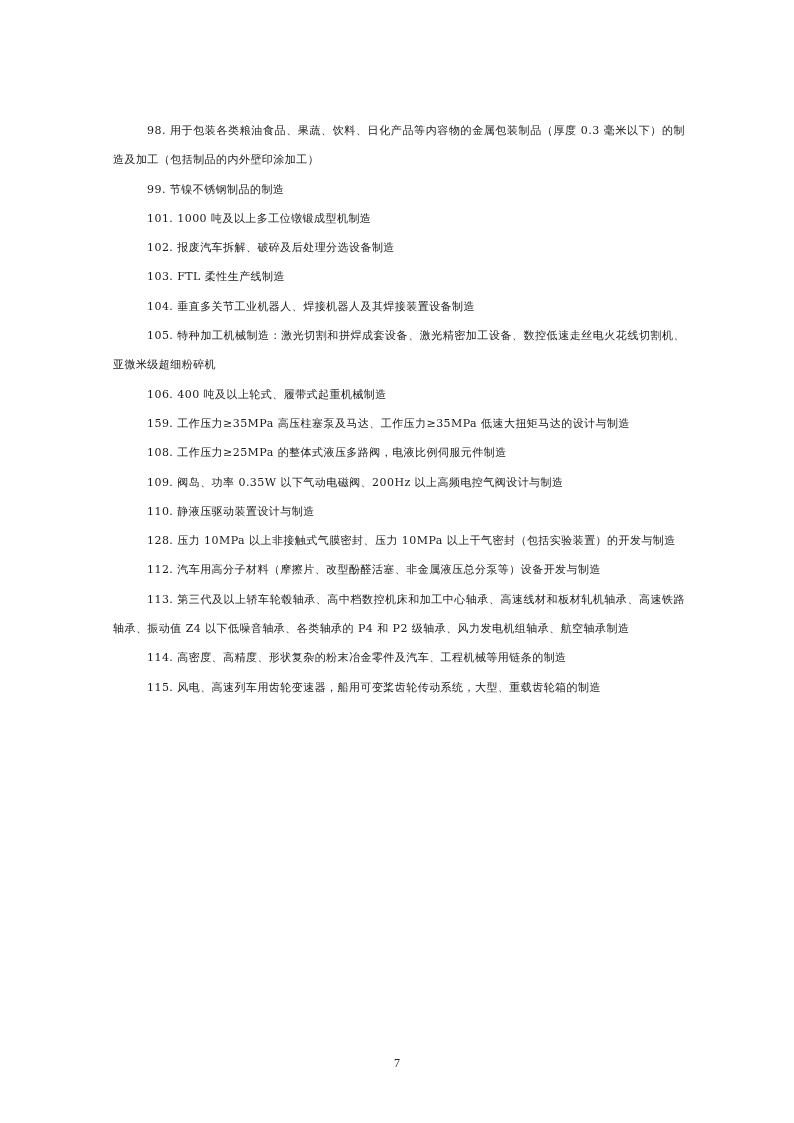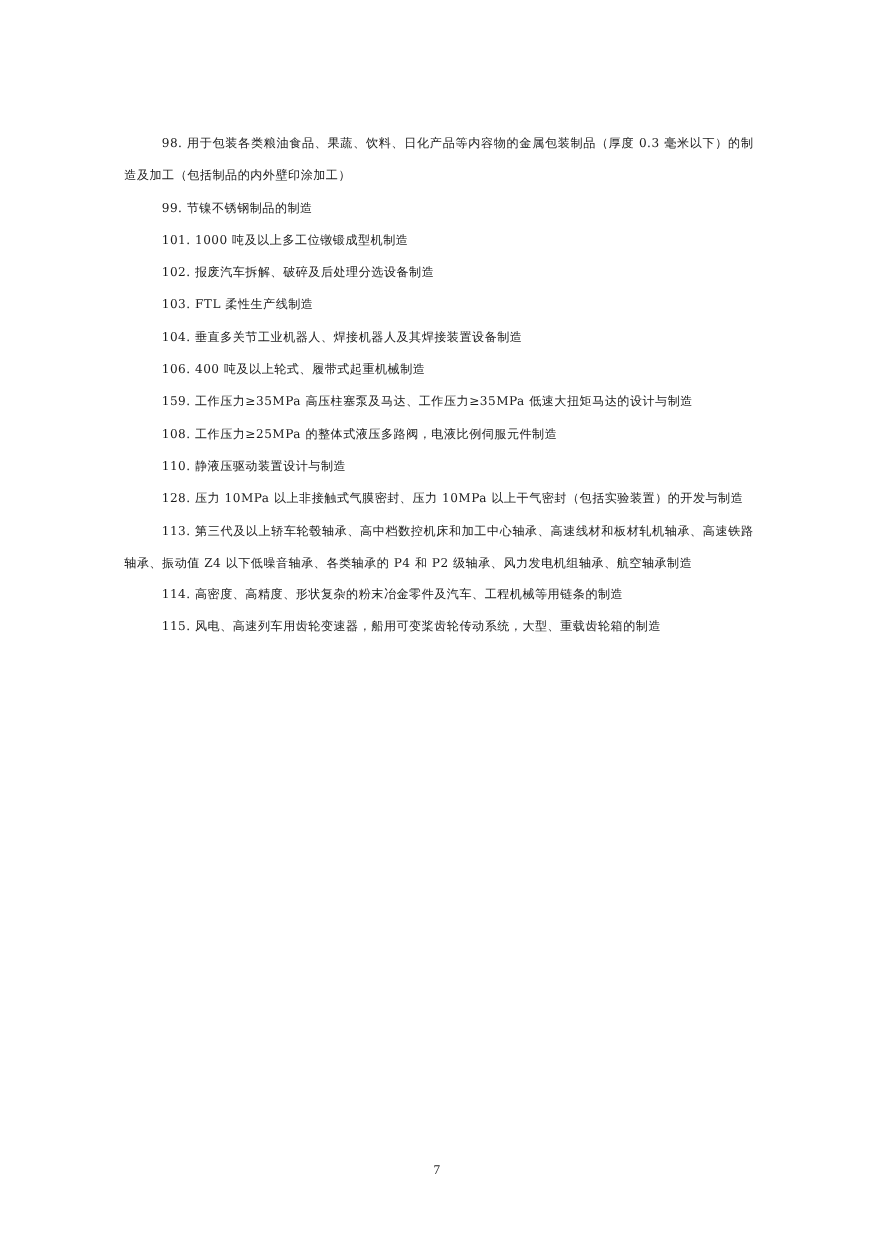--- a/index.html
+++ b/index.html
@@ -48,23 +48,26 @@
 </head>
 <body>
 
 <div class="page">
   <p class="para">98. 用于包装各类粮油食品、果蔬、饮料、日化产品等内容物的金属包装制品（厚度 0.3 毫米以下）的制造及加工（包括制品的内外壁印涂加工）</p>
   <p class="para">99. 节镍不锈钢制品的制造</p>
   <p class="para">101. 1000 吨及以上多工位镦锻成型机制造</p>
   <p class="para">102. 报废汽车拆解、破碎及后处理分选设备制造</p>
   <p class="para">103. FTL 柔性生产线制造</p>
   <p class="para">104. 垂直多关节工业机器人、焊接机器人及其焊接装置设备制造</p>
+  <p class="para">105. 特种加工机械制造：激光切割和拼焊成套设备、激光精密加工设备、数控低速走丝电火花线切割机、亚微米级超细粉碎机</p>
   <p class="para">106. 400 吨及以上轮式、履带式起重机械制造</p>
   <p class="para">159. 工作压力≥35MPa 高压柱塞泵及马达、工作压力≥35MPa 低速大扭矩马达的设计与制造</p>
   <p class="para">108. 工作压力≥25MPa 的整体式液压多路阀，电液比例伺服元件制造</p>
+  <p class="para">109. 阀岛、功率 0.35W 以下气动电磁阀、200Hz 以上高频电控气阀设计与制造</p>
   <p class="para">110. 静液压驱动装置设计与制造</p>
   <p class="para">128. 压力 10MPa 以上非接触式气膜密封、压力 10MPa 以上干气密封（包括实验装置）的开发与制造</p>
+  <p class="para">112. 汽车用高分子材料（摩擦片、改型酚醛活塞、非金属液压总分泵等）设备开发与制造</p>
   <p class="para">113. 第三代及以上轿车轮毂轴承、高中档数控机床和加工中心轴承、高速线材和板材轧机轴承、高速铁路轴承、振动值 Z4 以下低噪音轴承、各类轴承的 P4 和 P2 级轴承、风力发电机组轴承、航空轴承制造</p>
   <p class="para">114. 高密度、高精度、形状复杂的粉末冶金零件及汽车、工程机械等用链条的制造</p>
   <p class="para">115. 风电、高速列车用齿轮变速器，船用可变桨齿轮传动系统，大型、重载齿轮箱的制造</p>
 </div>
 
 <div class="page-number">7</div>
 
 </body></html>

